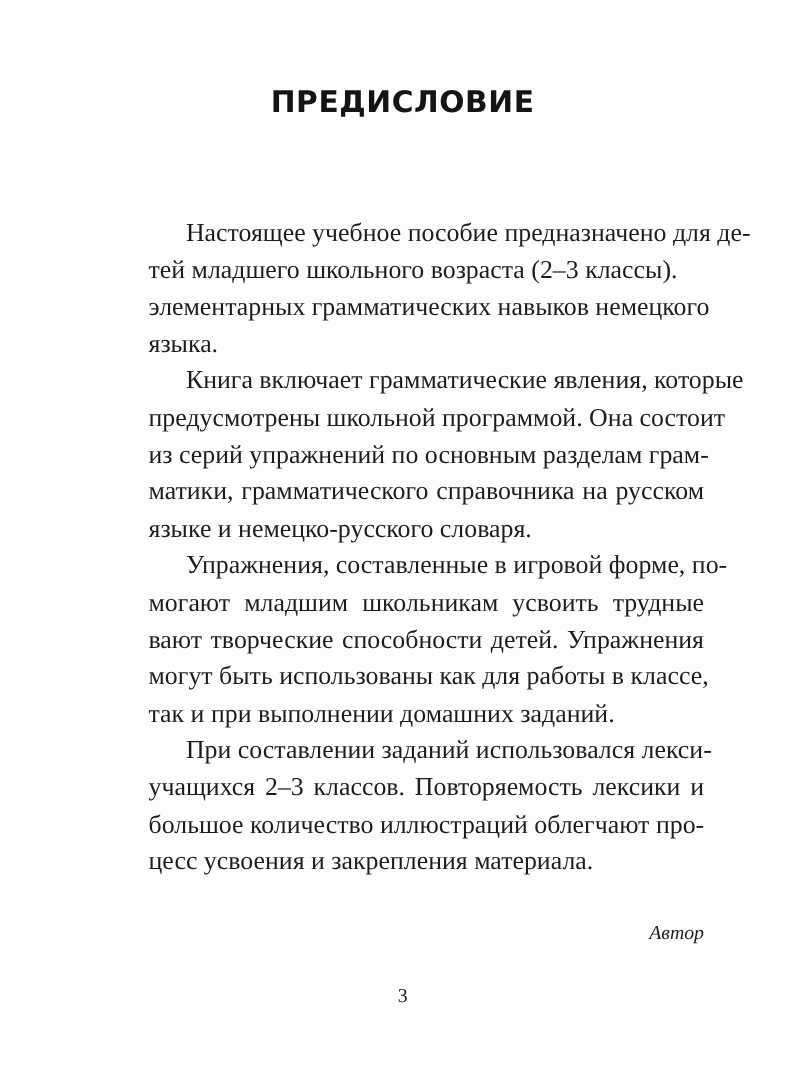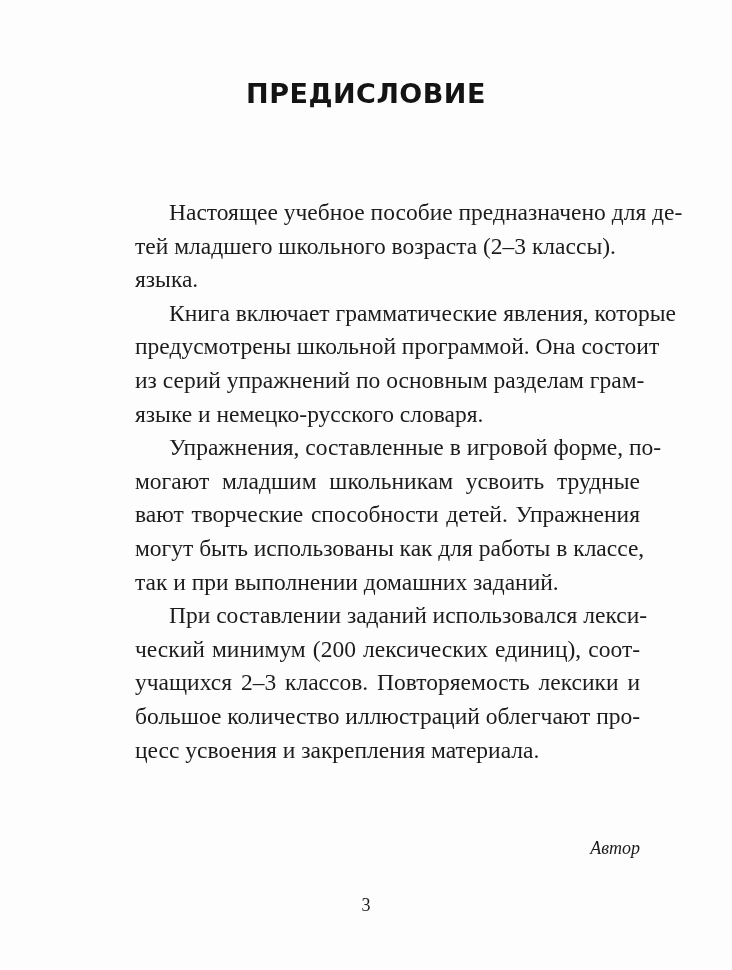--- a/index.html
+++ b/index.html
@@ -80,35 +80,36 @@
 <body>
 
 <div class="page">
   <div class="title">ПРЕДИСЛОВИЕ</div>
 
   <div class="body-text">
 
     <span class="line indent">Настоящее учебное пособие предназначено для де-</span>
     <span class="line last">тей младшего школьного возраста (2–3 классы).</span>
 
+    <span class="line">элементарных грамматических навыков немецкого</span>
     <span class="line last">языка.</span>
 
     <span class="line indent">Книга включает грамматические явления, которые</span>
     <span class="line">предусмотрены школьной программой. Она состоит</span>
     <span class="line">из серий упражнений по основным разделам грам-</span>
+    <span class="line">матики, грамматического справочника на русском</span>
     <span class="line last">языке и немецко-русского словаря.</span>
 
     <span class="line indent">Упражнения, составленные в игровой форме, по-</span>
     <span class="line">могают младшим школьникам усвоить трудные</span>
     <span class="line">вают творческие способности детей. Упражнения</span>
     <span class="line">могут быть использованы как для работы в классе,</span>
     <span class="line last">так и при выполнении домашних заданий.</span>
 
     <span class="line indent">При составлении заданий использовался лекси-</span>
-    <span class="line">ческий минимум (200 лексических единиц), соот-</span>
     <span class="line">учащихся 2–3 классов. Повторяемость лексики и</span>
     <span class="line">большое количество иллюстраций облегчают про-</span>
     <span class="line last">цесс усвоения и закрепления материала.</span>
   </div>
 
   <div class="signature">Автор</div>
 
   <div class="page-number">3</div>
 </div>
 

